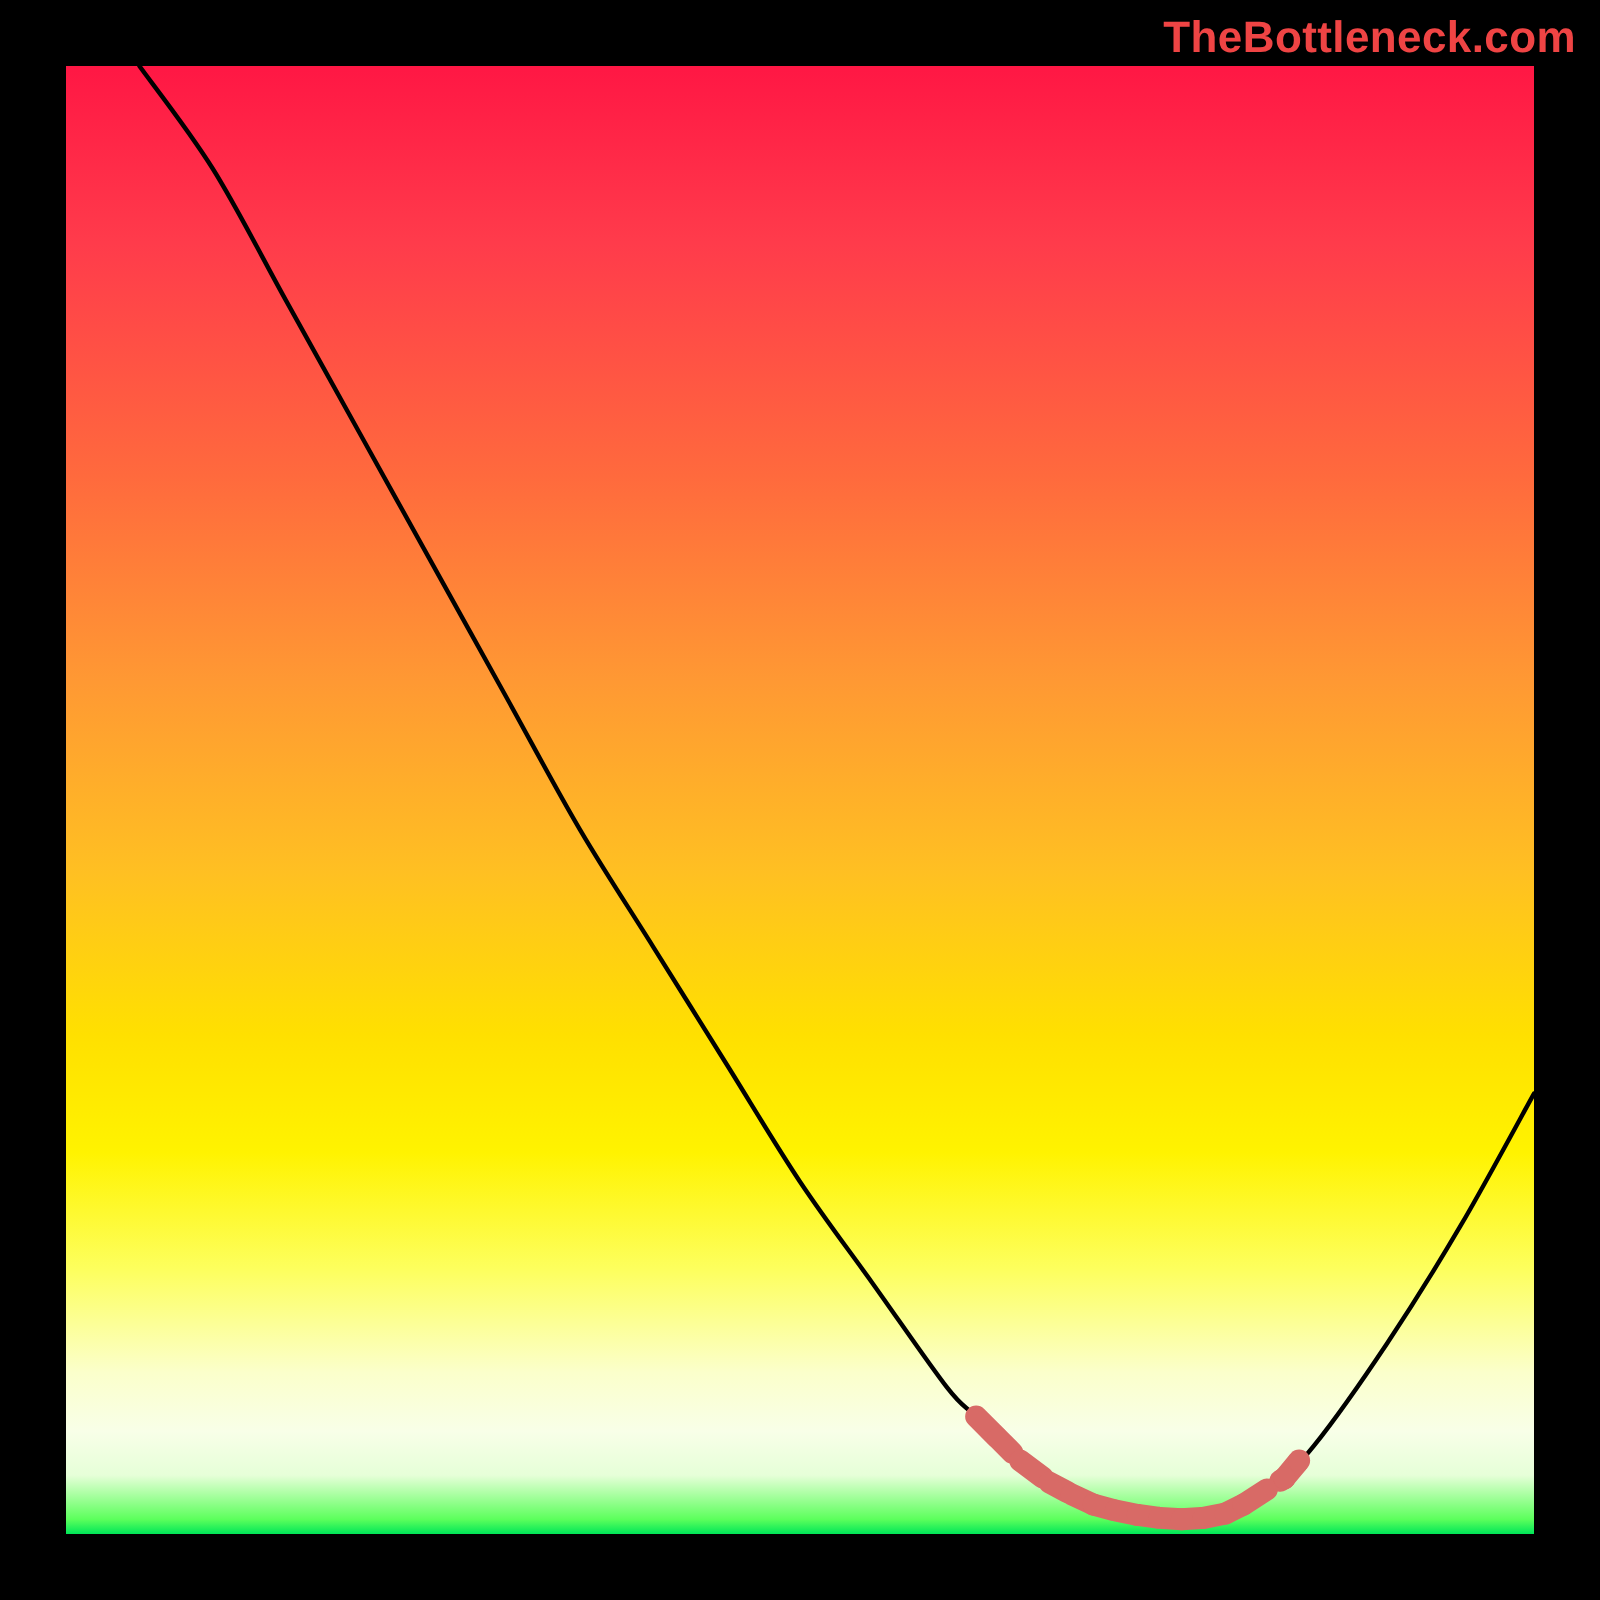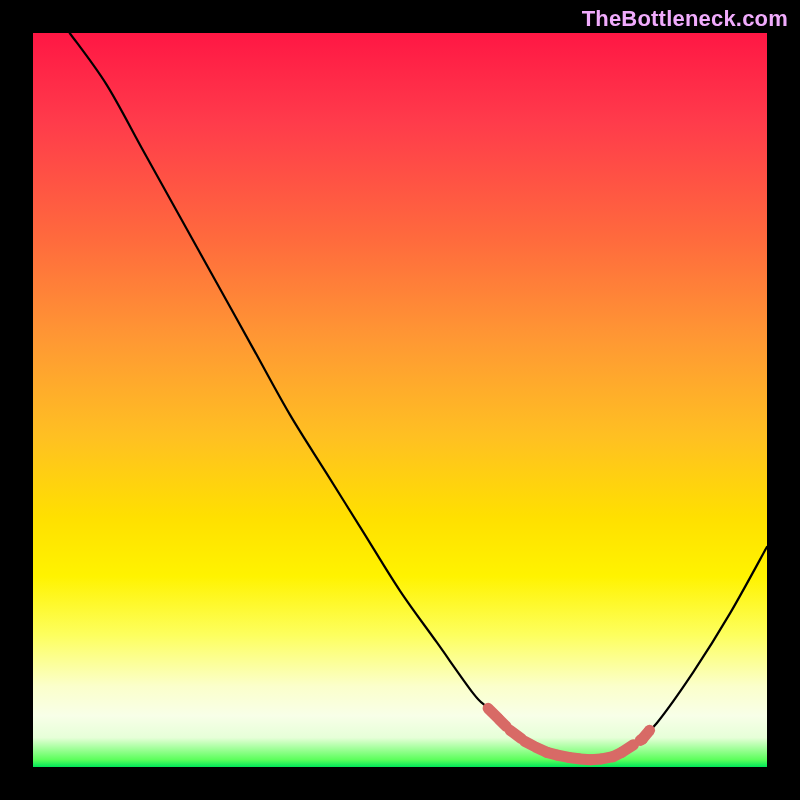--- a/index.html
+++ b/index.html
@@ -38,21 +38,21 @@
       #00e658 100%
     );
   }
   .watermark {
     position: absolute;
     top: 6px;
     right: 12px;
     font-family: Arial, Helvetica, sans-serif;
     font-size: 22px;
     font-weight: bold;
-    color: #f0abfc;
+    color: #ef4444;
     letter-spacing: 0.2px;
   }
   svg.curve {
     position: absolute;
     left: 0;
     top: 0;
     width: 734px;
     height: 734px;
   }
 </style>

